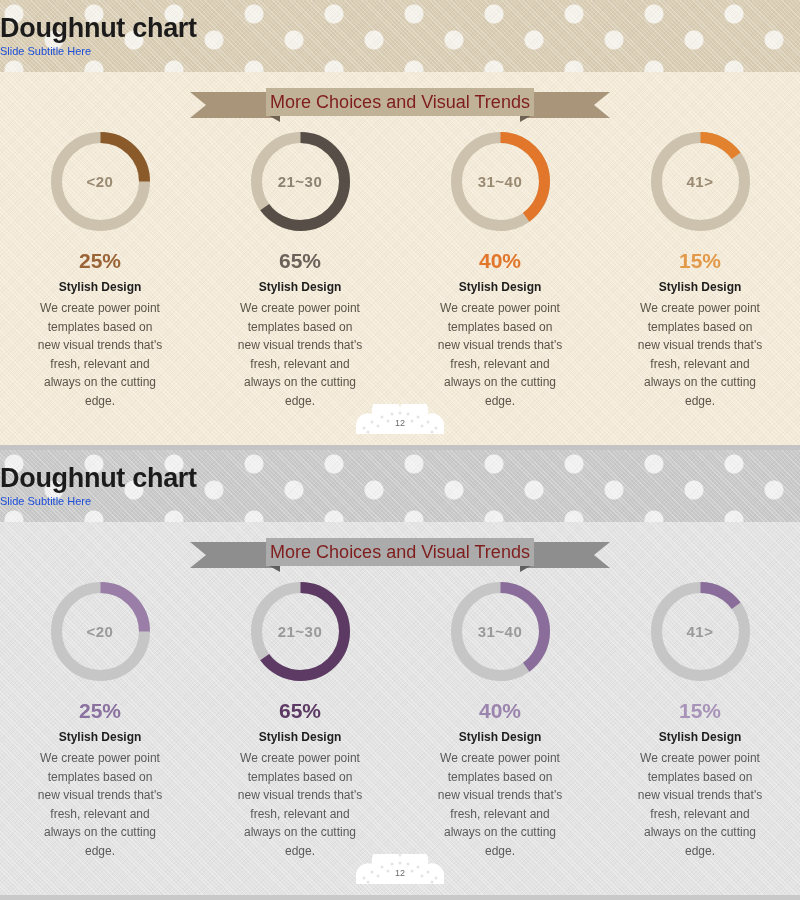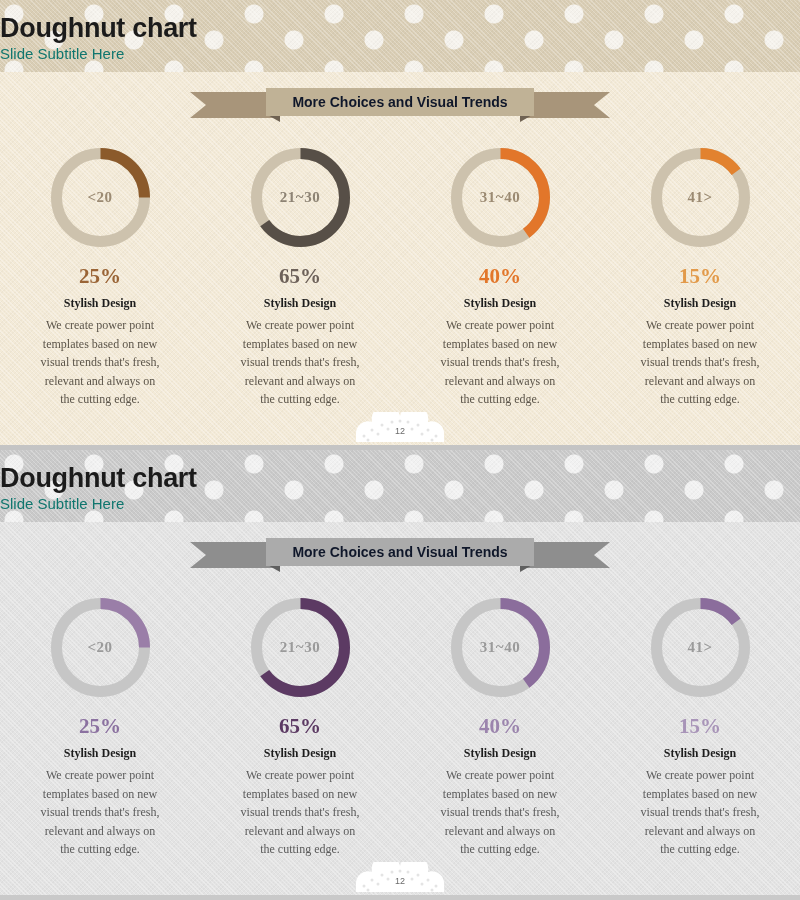--- a/index.html
+++ b/index.html
@@ -35,55 +35,55 @@
   .dotband .weave2{
     position:absolute;inset:0;opacity:.5;
     background-image:
       repeating-linear-gradient(45deg, rgba(255,255,255,.5) 0 1px, rgba(0,0,0,0) 1px 3px),
       repeating-linear-gradient(-45deg, rgba(0,0,0,.05) 0 1px, rgba(0,0,0,0) 1px 3px);
   }
 
   
   .head{position:absolute;left:0;right:0;top:14px;z-index:5;}
   .title{font-size:27px;font-weight:bold;color:#1b1b1b;letter-spacing:-.3px;line-height:1.05;}
-  .subtitle{font-size:15px;color:#0f766e;margin-top:3px;}
+  .subtitle{font-size:11px;color:#1d4ed8;margin-top:3px;}
 
   
   .ribbon{position:absolute;top:88px;left:50%;transform:translateX(-50%);width:420px;height:34px;z-index:6;}
   .tail{position:absolute;top:4px;height:26px;width:90px;}
   .tail.left{left:0;clip-path:polygon(0 0,100% 0,100% 100%,0 100%,16px 50%);}
   .tail.right{right:0;clip-path:polygon(0 0,100% 0,calc(100% - 16px) 50%,100% 100%,0 100%);}
   .slide.warm .tail{background:#a8957a;}
   .slide.cool .tail{background:#8e8e8e;}
   .fold{position:absolute;top:26px;width:14px;height:8px;}
   .fold.l{left:76px;clip-path:polygon(0 0,100% 0,100% 100%);}
   .fold.r{right:76px;clip-path:polygon(0 0,100% 0,0 100%);}
   .slide.warm .fold{background:#6f6252;}
   .slide.cool .fold{background:#5f5f5f;}
   .panel{position:absolute;left:76px;right:76px;top:0;height:28px;display:flex;align-items:center;justify-content:center;}
   .slide.warm .panel{background:#c0b296;}
   .slide.cool .panel{background:#ababab;}
-  .panel span{font-size:14px;font-weight:bold;color:#0f172a;}
-
-  
-  .cols{position:absolute;top:145px;left:0;right:0;display:flex;z-index:5;font-family:Liberation Serif, serif;}
+  .panel span{font-size:18px;font-weight:normal;color:#7f1d1d;}
+
+  
+  .cols{position:absolute;top:129px;left:0;right:0;display:flex;z-index:5;}
   .col{flex:1;text-align:center;padding:0 8px;box-sizing:border-box;}
   .donut{width:105px;height:105px;margin:0 auto;position:relative;}
   .donut svg{display:block;transform:rotate(-90deg);}
   .dlabel{position:absolute;inset:0;display:flex;align-items:center;justify-content:center;
           font-size:15px;font-weight:bold;letter-spacing:.5px;}
   .pct{margin-top:16px;font-weight:bold;line-height:1;}
   .pct .num{font-size:21px;}
   .pct .sym{font-size:21px;}
   .sd{margin-top:9px;font-size:12px;font-weight:bold;color:#1d1d1d;}
   .body{margin-top:5px;font-size:12px;line-height:1.55;color:#5b5449;max-width:125px;margin-left:auto;margin-right:auto;}
   .slide.cool .body{color:#5a5a5a;}
 
   
-  .doily{position:absolute;bottom:8px;left:50%;transform:translateX(-50%);width:96px;height:30px;z-index:7;}
+  .doily{position:absolute;bottom:16px;left:50%;transform:translateX(-50%);width:96px;height:30px;z-index:7;}
   .doily .num{position:absolute;inset:0;display:flex;align-items:center;justify-content:center;
                font-size:9px;color:#6b6b6b;padding-top:7px;box-sizing:border-box;}
   .baseline{position:absolute;left:0;right:0;bottom:0;height:5px;z-index:6;}
   .slide.warm .baseline{background:#c4c4c4;}
   .slide.cool .baseline{background:#c9c9c9;}
 </style>
 </head>
 <body>
 
 <div id="root">

